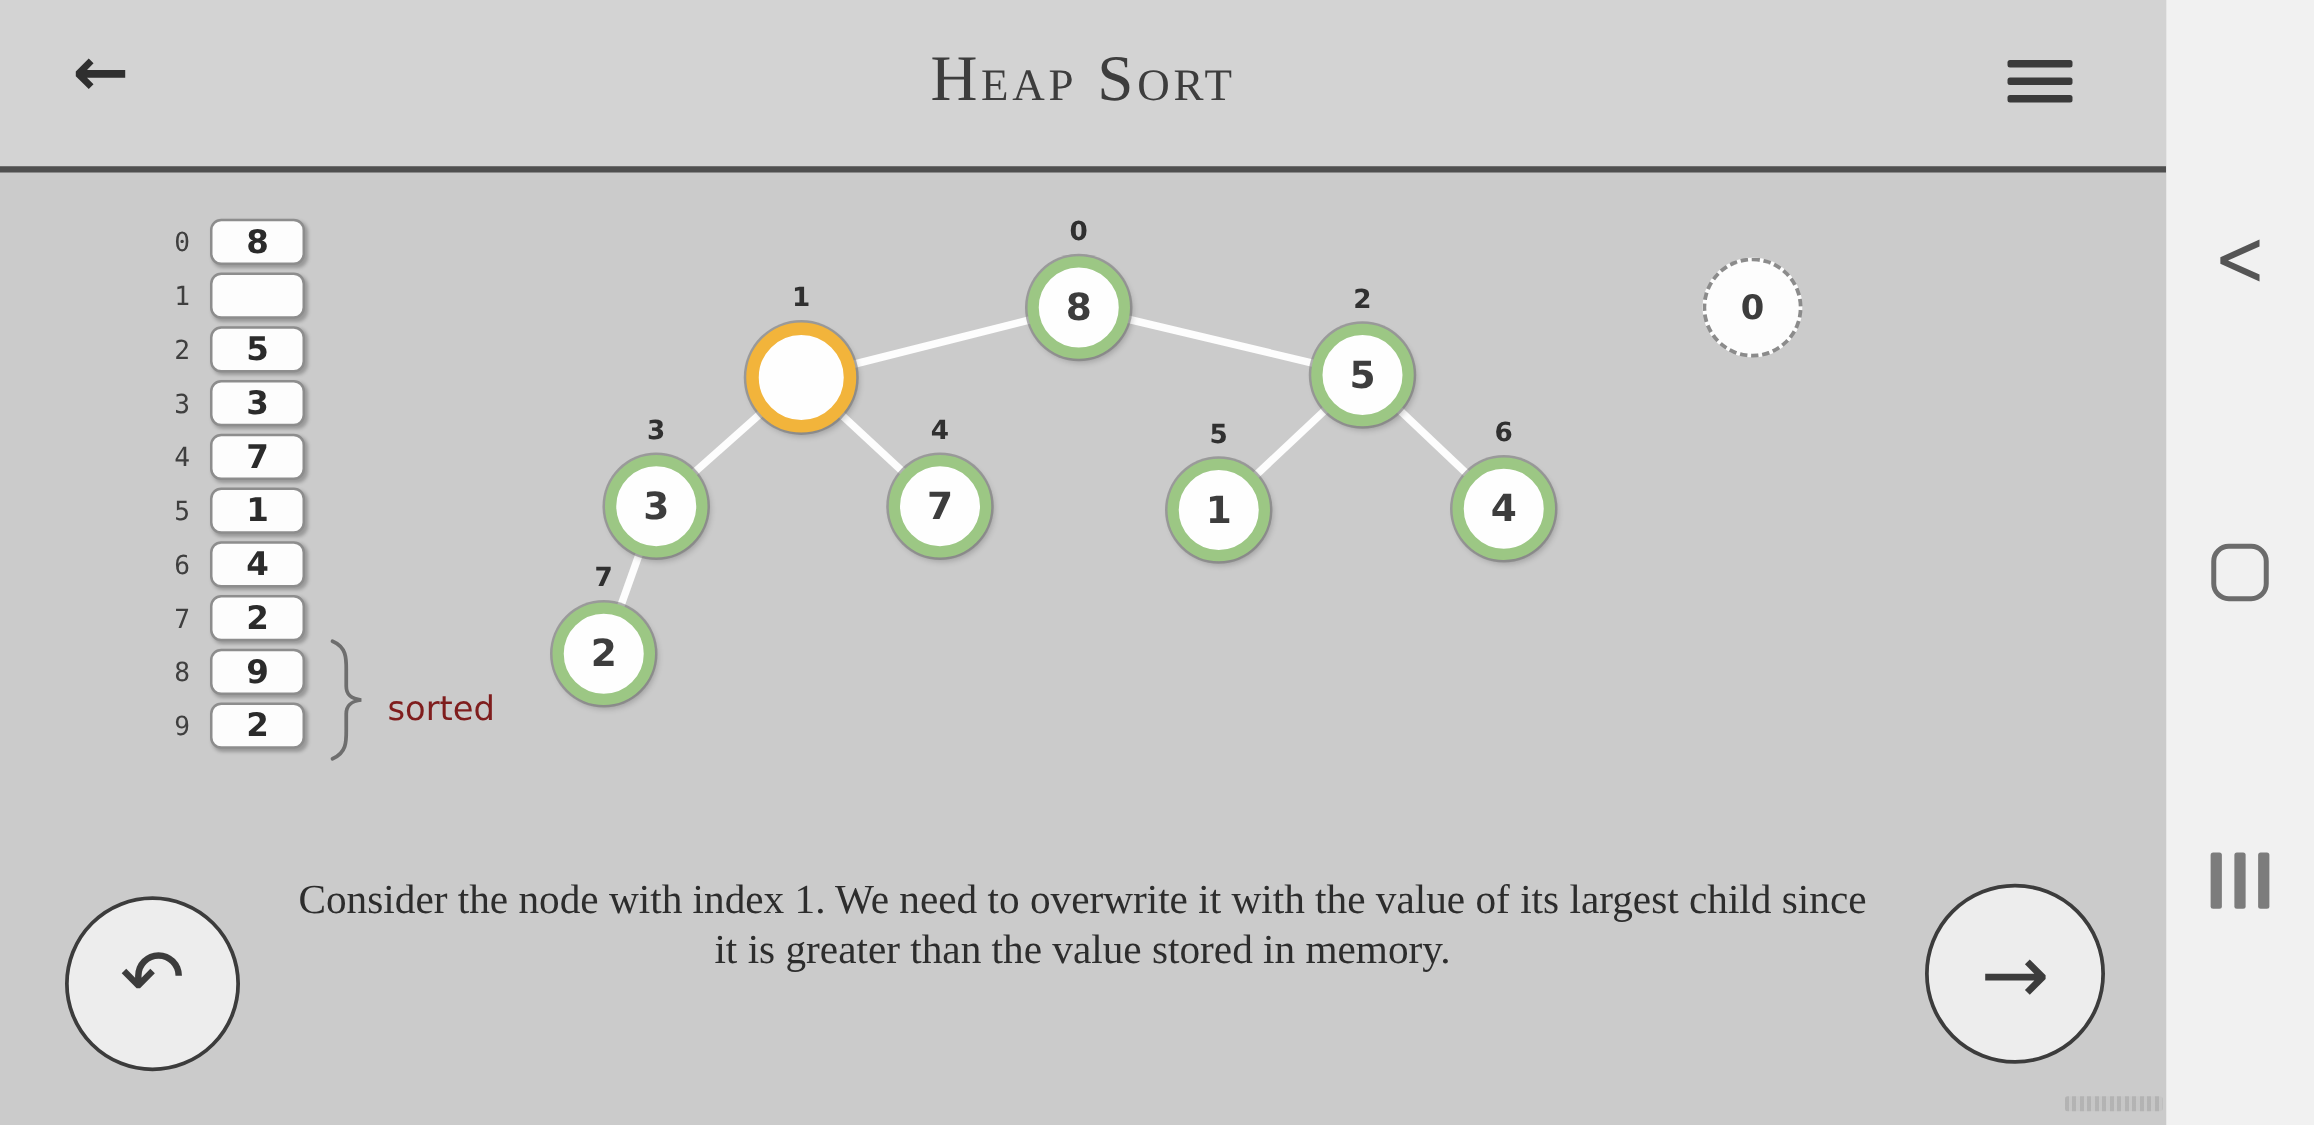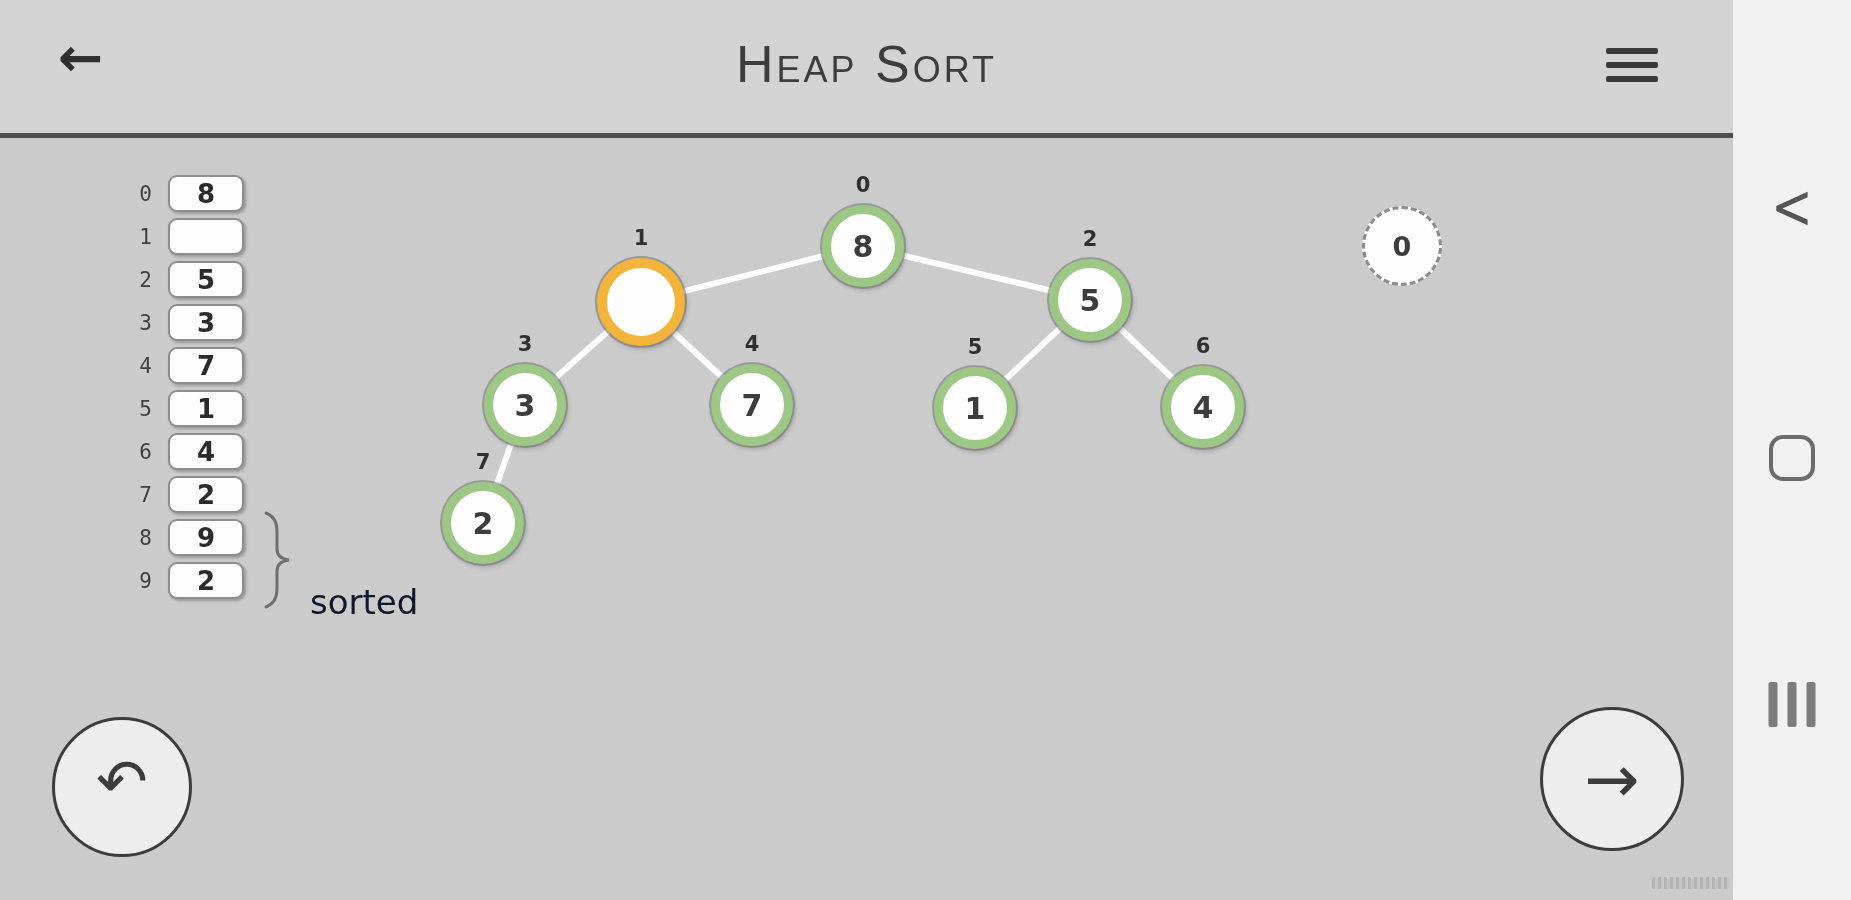--- a/index.html
+++ b/index.html
@@ -7,39 +7,39 @@
   body { font-family:"DejaVu Sans", sans-serif; }
 
   .screen { position:relative; width:1851px; height:900px; display:flex; background:#cacaca; }
 
   
   .app { position:relative; width:1733px; height:900px; background:#cbcbcb; overflow:hidden; }
 
   .topbar { position:absolute; left:0; top:0; width:1733px; height:133px; background:#d3d3d3; }
   .back-arrow { position:absolute; left:58px; top:28px; font-size:54px; font-weight:bold; color:#2f2f2f; line-height:60px; cursor:pointer; }
   .title { position:absolute; left:0; top:34px; width:1733px; text-align:center;
-           font-family:Liberation Sans, sans-serif; font-variant:small-caps; letter-spacing:3px;
+           font-family:Liberation Serif, serif; font-variant:small-caps; letter-spacing:3px;
            font-size:52px; color:#3d3d3d; }
   .menu-btn { position:absolute; left:1606px; top:48px; width:54px; height:34px; display:flex; flex-direction:column; justify-content:space-between; cursor:pointer; }
   .menu-btn span { display:block; width:52px; height:6px; background:#3a3a3a; border-radius:2px; }
   .divider { position:absolute; left:0; top:133px; width:1733px; height:5px; background:#4f4f4f; }
 
   
   .array-panel { position:absolute; left:110px; top:175px; }
   .array-row { display:flex; align-items:center; height:37px; margin-bottom:6px; }
   .array-index { width:42px; text-align:right; margin-right:16px;
                  font-family:"DejaVu Sans Mono", monospace; font-size:21px; color:#3f3f3f; }
   .array-box { width:76px; height:37px; background:#fdfdfd; border:2px solid #8d8d8d; border-radius:9px;
                box-shadow:2px 2px 3px rgba(0,0,0,.25);
                display:flex; align-items:center; justify-content:center;
                font-size:26px; font-weight:600; color:#2b2b2b; }
 
   .brace svg { display:block; }
   .brace { position:absolute; left:262px; top:510px; }
-  .sorted-label { position:absolute; left:310px; top:582px; font-size:34px; color:#0f172a; }
+  .sorted-label { position:absolute; left:310px; top:552px; font-size:27px; color:#7f1d1d; }
 
   
   .edges { position:absolute; left:0; top:0; width:1733px; height:900px; pointer-events:none; }
   .node { position:absolute; }
   .node .circle { width:100%; height:100%; border-radius:50%; background:#fefefe;
                   display:flex; align-items:center; justify-content:center;
                   font-size:30px; font-weight:700; color:#3d3d3d;
                   box-shadow:0 0 0 2px rgba(115,115,115,.55), 2px 3px 5px rgba(0,0,0,.22); }
   .node .nlabel { position:absolute; left:50%; top:-32px; transform:translateX(-50%);
                   font-size:21px; font-weight:700; color:#303030; }
@@ -183,20 +183,21 @@
         <div class="node" style="width: 82px; height: 82px; left: 442px; top: 482px;">
           <div class="circle" style="border: 9px solid rgb(156, 199, 132);">2</div>
           <div class="nlabel">7</div>
         </div>
       </div>
 
     <div class="memory-node" id="memory-node" style="left: 1362px; top: 206px;">
       <span>0</span>
     </div>
 
+    <div class="caption">Consider the node with index 1. We need to overwrite it with the value of its largest child since it is greater than the value stored in memory.</div>
 
     <div class="round-btn undo-btn">
       <span class="glyph">↶</span>
     </div>
     <div class="round-btn next-btn">
       <span class="glyph">→</span>
     </div>
 
     <div class="watermark"></div>
   </div>

